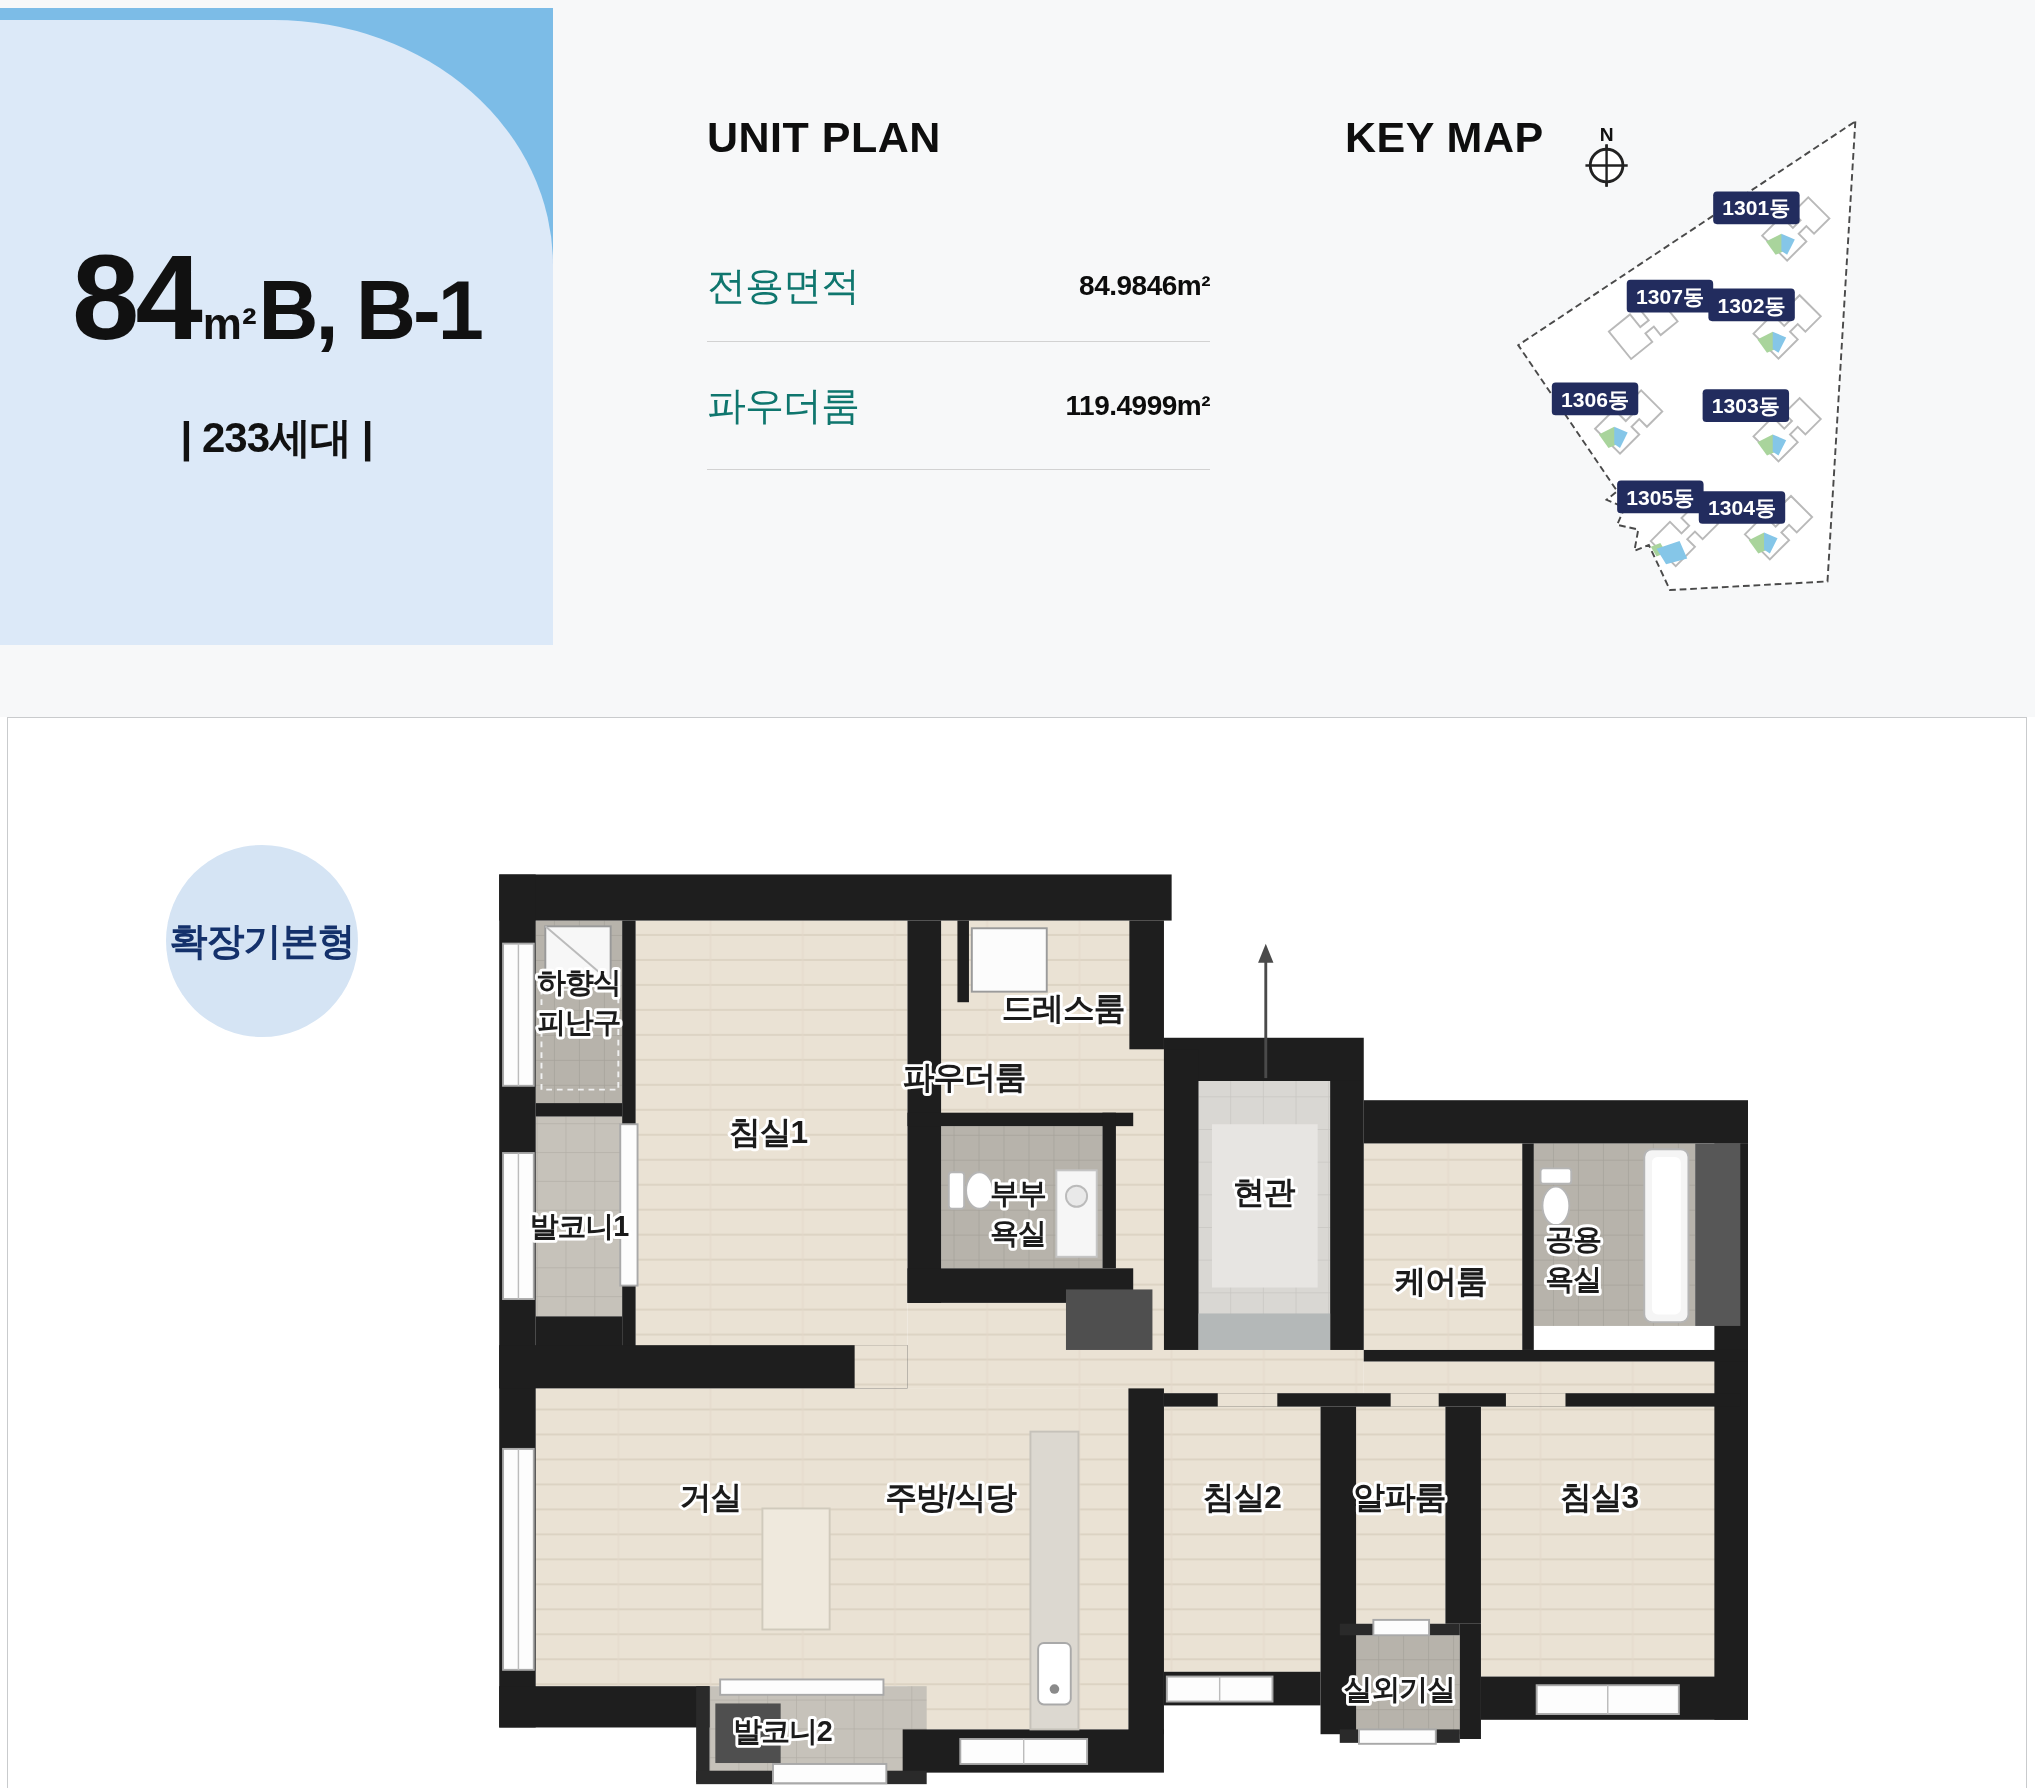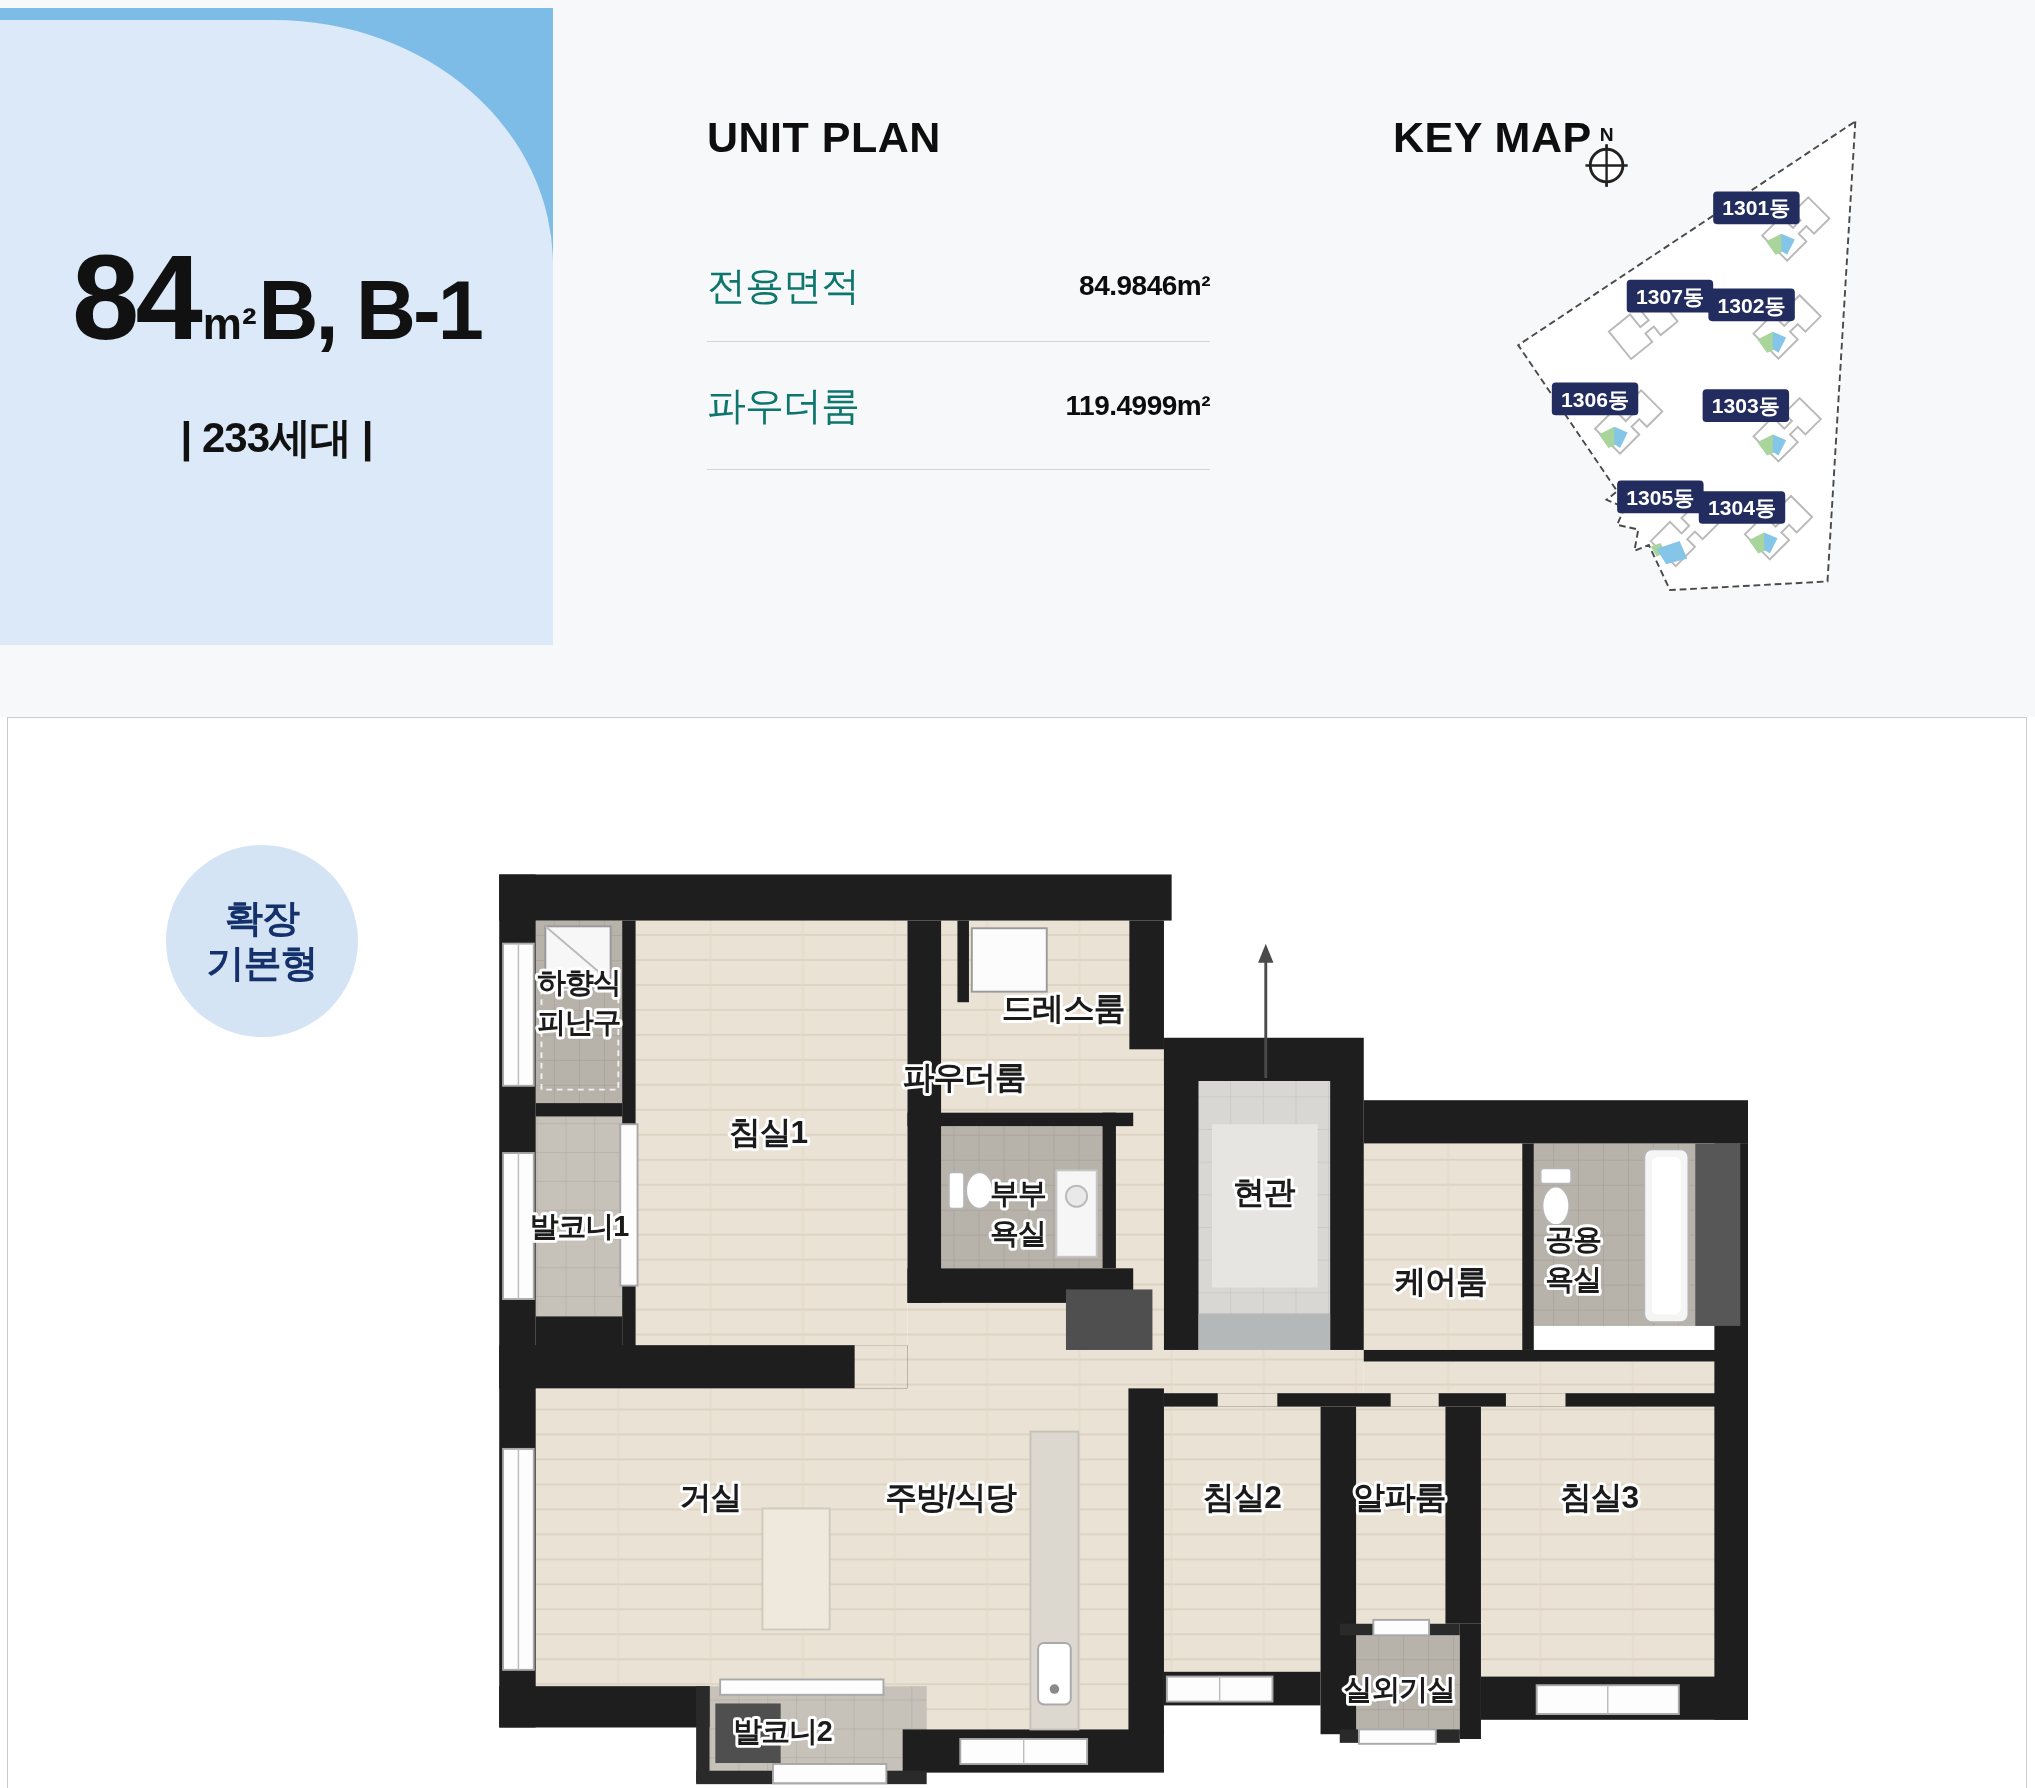--- a/index.html
+++ b/index.html
@@ -19,21 +19,21 @@
   .card-title{position:absolute;left:0;top:219px;width:553px;text-align:center;white-space:nowrap;}
   .card-title .num{font-size:121px;font-weight:800;letter-spacing:-3.8px;}
   .card-title .unit{font-size:44px;font-weight:700;margin:0 1.9px 0 3.8px;}
   .card-title .type{font-size:83px;font-weight:800;letter-spacing:-2.9px;}
   .card-households{position:absolute;left:0;top:402px;width:553px;text-align:center;
     font-size:42px;font-weight:700;letter-spacing:-1px;}
 
   
   .up-title,.km-title{position:absolute;font-size:43px;font-weight:800;letter-spacing:0.5px;color:#0e0e0e;}
   .up-title{left:707px;top:77px;}
-  .km-title{left:1345px;top:77px;margin-left:48px;}
+  .km-title{left:1345px;top:77px;}
   .up-rows{position:absolute;left:707px;top:231px;width:503px;}
   .up-row{display:flex;align-items:center;justify-content:space-between;border-bottom:1.9px solid #d2d2d2;}
   .up-row.r1{height:110px;}
   .up-row.r2{height:127px;}
   .up-row.r3{height:134px;}
   .up-label{font-size:39px;font-weight:500;color:#0f766e;letter-spacing:-1px;}
   .up-value{font-size:28px;font-weight:800;color:#0c0c0c;letter-spacing:-0.5px;}
 
   
   .keymap-svg{position:absolute;left:1499px;top:77px;}
@@ -42,21 +42,21 @@
   .bldg{fill:#ffffff;stroke:#b9b9b9;stroke-width:2;}
   .site{fill:#ffffff;stroke:#4a4a4a;stroke-width:2;stroke-dasharray:7 4;}
   .compass line{stroke:#222;stroke-width:2.5;}
   .compass circle{fill:#fff;stroke:#222;stroke-width:3;}
   .compass text{font-size:20px;font-weight:700;text-anchor:middle;fill:#111;}
 
   
   .plan-panel{position:absolute;left:6.7px;top:717px;width:2018px;height:1134px;
     background:#ffffff;border:1.9px solid #c9cbcd;}
   .variant-badge{position:absolute;left:166px;top:845px;width:192px;height:192px;border-radius:50%;
-    background:#d5e4f4;display:flex;flex-direction:column;align-items:center;justify-content:center;
+    background:#d5e4f4;display:flex;align-items:center;justify-content:center;
     font-size:38px;font-weight:800;color:#14316b;line-height:1.18;letter-spacing:-1px;}
   .plan-svg{position:absolute;left:480px;top:836px;}
   .plabel{font-size:33px;font-weight:700;fill:#1b1b1b;stroke:#ffffff;stroke-width:6px;
     paint-order:stroke;stroke-linejoin:round;text-anchor:middle;letter-spacing:-1px;}
   .plabel.sm{font-size:30px;}
 </style>
 </head>
 <body>
 
 <div class="top-band">

